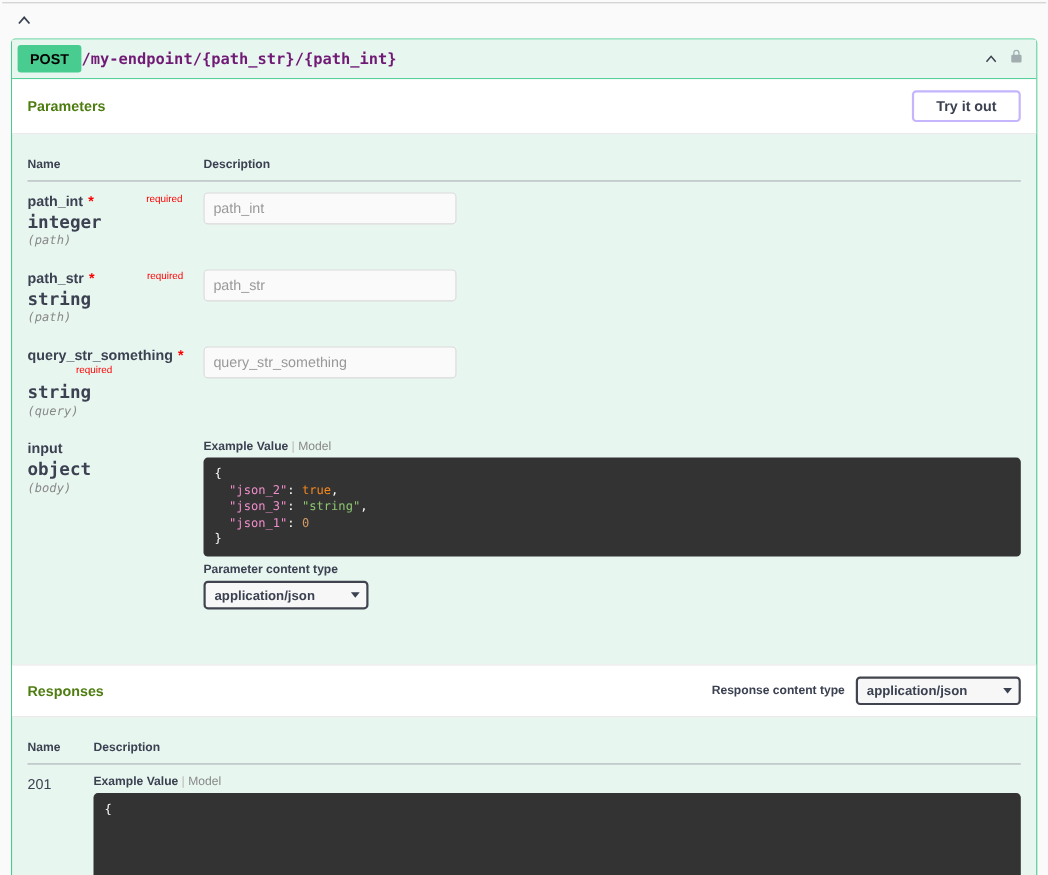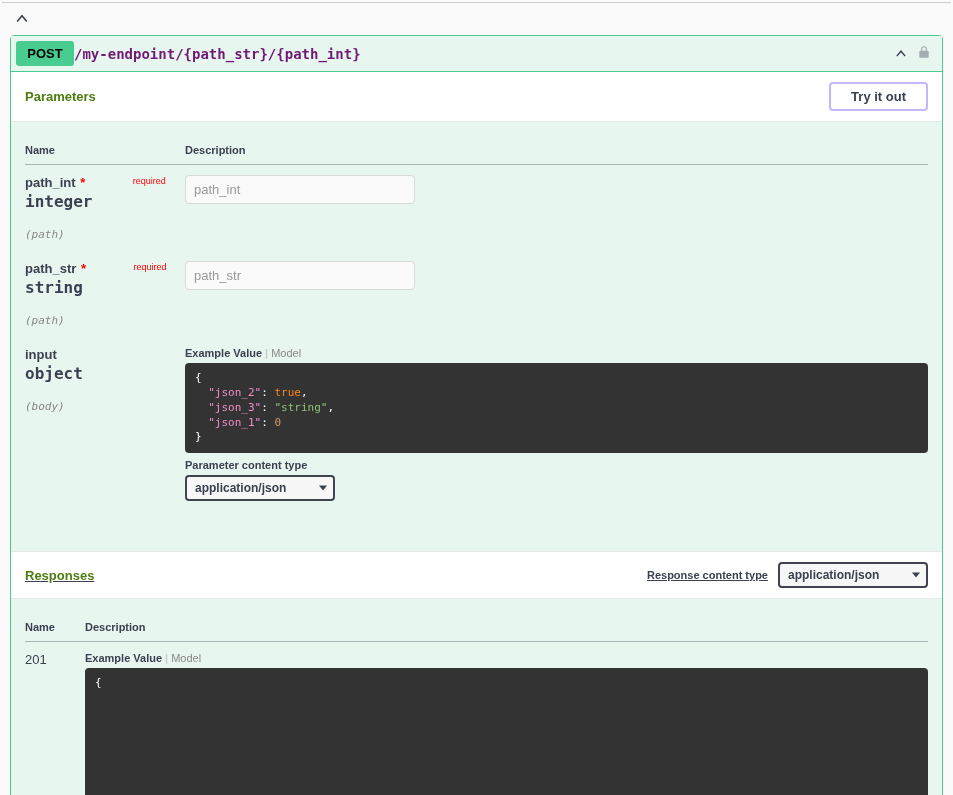--- a/index.html
+++ b/index.html
@@ -129,21 +129,21 @@
     font-size: 16px;
     font-weight: 600;
     color: #3b4151;
     margin-top: 2px;
   }
   .param-in {
     font-family: ui-monospace, Menlo, Consolas, monospace;
     font-size: 11px;
     font-style: italic;
     color: #888;
-    margin-top: 17px;
+    margin-top: 1px;
   }
   .param-input {
     width: 230px;
     max-width: 100%;
     padding: 6px 8px;
     border: 1px solid #d9d9d9;
     border-radius: 4px;
     font-size: 13px;
     background: #fafafa;
     color: #3b4151;
@@ -208,21 +208,20 @@
     transform: translateY(-50%);
     pointer-events: none;
   }
   .responses-header {
     display: flex;
     align-items: center;
     padding: 10px 14px;
     background: #fff;
     border-top: 1px solid #e8e8e8;
     border-bottom: 1px solid #e8e8e8;
-    text-decoration: underline;
   }
   .responses-header .section-title { flex: 1; }
   .resp-ct-label {
     font-size: 11px;
     font-weight: 700;
     color: #3b4151;
     margin-right: 10px;
   }
   .resp-ct-select {
     border: 2px solid #41444e;
@@ -313,20 +312,28 @@
             <tr>
               <td class="col-name">
                 <div class="param-name">path_str<span class="required-star">&nbsp;*</span> <span class="required-label">required</span></div>
                 <div class="param-type">string</div>
                 <div class="param-in">(path)</div>
               </td>
               <td><input class="param-input" type="text" placeholder="path_str" style=""></td>
             </tr>
             <tr>
               <td class="col-name">
+                <div class="param-name">query_str_something<span class="required-star">&nbsp;*</span> <span class="required-label">required</span></div>
+                <div class="param-type">string</div>
+                <div class="param-in">(query)</div>
+              </td>
+              <td><input class="param-input" type="text" placeholder="query_str_something" style=""></td>
+            </tr>
+            <tr>
+              <td class="col-name">
                 <div class="param-name">input</div>
                 <div class="param-type">object</div>
                 <div class="param-in">(body)</div>
               </td>
               <td><div class="model-tabs"><span class="active">Example Value</span><span class="sep">|</span><span class="inactive">Model</span></div><div class="code-block"><span class="c-punc">{</span>
   <span class="c-key">"json_2"</span><span class="c-punc">: </span><span class="c-bool">true</span><span class="c-punc">,</span>
   <span class="c-key">"json_3"</span><span class="c-punc">: </span><span class="c-str">"string"</span><span class="c-punc">,</span>
   <span class="c-key">"json_1"</span><span class="c-punc">: </span><span class="c-num">0</span>
 <span class="c-punc">}</span></div><div class="content-type-label">Parameter content type</div><span class="select-wrap"><select class="content-type-select" style="width:150px;"><option>application/json</option></select></span></td>
             </tr>

